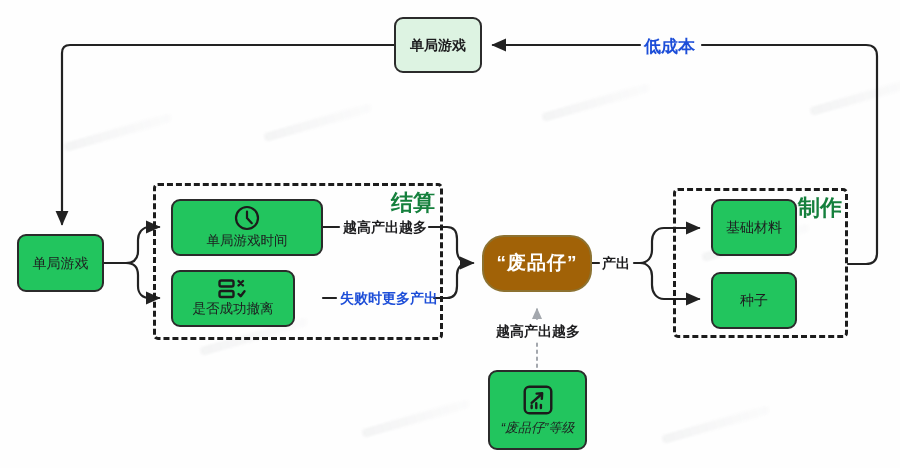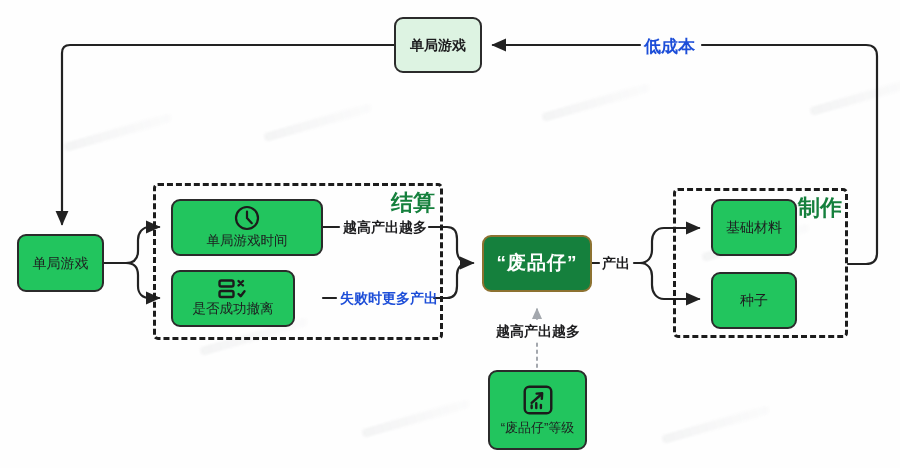--- a/index.html
+++ b/index.html
@@ -11,21 +11,21 @@
       background:linear-gradient(to right,rgba(110,115,125,0.07),rgba(110,115,125,0.02));
       transform:rotate(-16deg);filter:blur(1px);pointer-events:none;}
   svg.connectors{position:absolute;left:0;top:0;width:900px;height:468px;}
   .node{
     position:absolute;box-sizing:border-box;display:flex;flex-direction:column;
     align-items:center;justify-content:center;gap:2px;
     background:#22c55e;border:2px solid #2b2b2b;border-radius:9px;
     font-size:14px;font-weight:500;text-align:center;line-height:1.2;
   }
   .node-green{background:#ddf3e2;}
-  .node-gold{background:#15803d;border-color:#8d7231;}
+  .node-gold{background:#a16207;border-color:#8d7231;border-radius:22px;}
   .node-gold .node-label{color:#ffffff;font-weight:800;font-size:19px;letter-spacing:1px;}
   .group{
     position:absolute;box-sizing:border-box;border:3px dashed #1c1c1c;border-radius:5px;
   }
   .group-label{position:absolute;font-size:22px;font-weight:800;color:#15803d;line-height:1;}
   .edge-label{position:absolute;font-size:14px;font-weight:600;white-space:nowrap;}
   .edge-label.red{color:#1d4ed8;font-weight:800;}
   .lbl-low-cost{font-size:17px;}
   .icon{display:flex;align-items:center;justify-content:center;}
   .level-label{font-size:13px;}
@@ -128,21 +128,21 @@
   </div>
 
   <div class="node" style="left:711px;top:199px;width:86px;height:57px;">
     <span class="node-label">基础材料</span>
   </div>
 
   <div class="node" style="left:711px;top:272px;width:86px;height:57px;">
     <span class="node-label">种子</span>
   </div>
 
-  <div class="node" style="left:488px;top:370px;width:99px;height:80px;gap:5px;">
+  <div class="node" style="left:488px;top:370px;width:99px;height:80px;gap:5px;font-style:italic;">
     <span class="icon">
       <svg width="30" height="30" viewBox="0 0 26 26" fill="none" stroke="#1b1b1b" stroke-width="2.1" stroke-linecap="round" stroke-linejoin="round">
         <rect x="1.5" y="1.5" width="23" height="23" rx="4"></rect>
         <path d="M7.5 15.5 L16 8"></path>
         <path d="M11.8 7.5 L16.6 7.2 L16.3 12"></path>
         <path d="M7.5 20 V17.8 M11.5 20 V15.8 M15.5 20 V17.2"></path>
       </svg>
     </span>
     <span class="node-label level-label">“废品仔”等级</span>
   </div>

